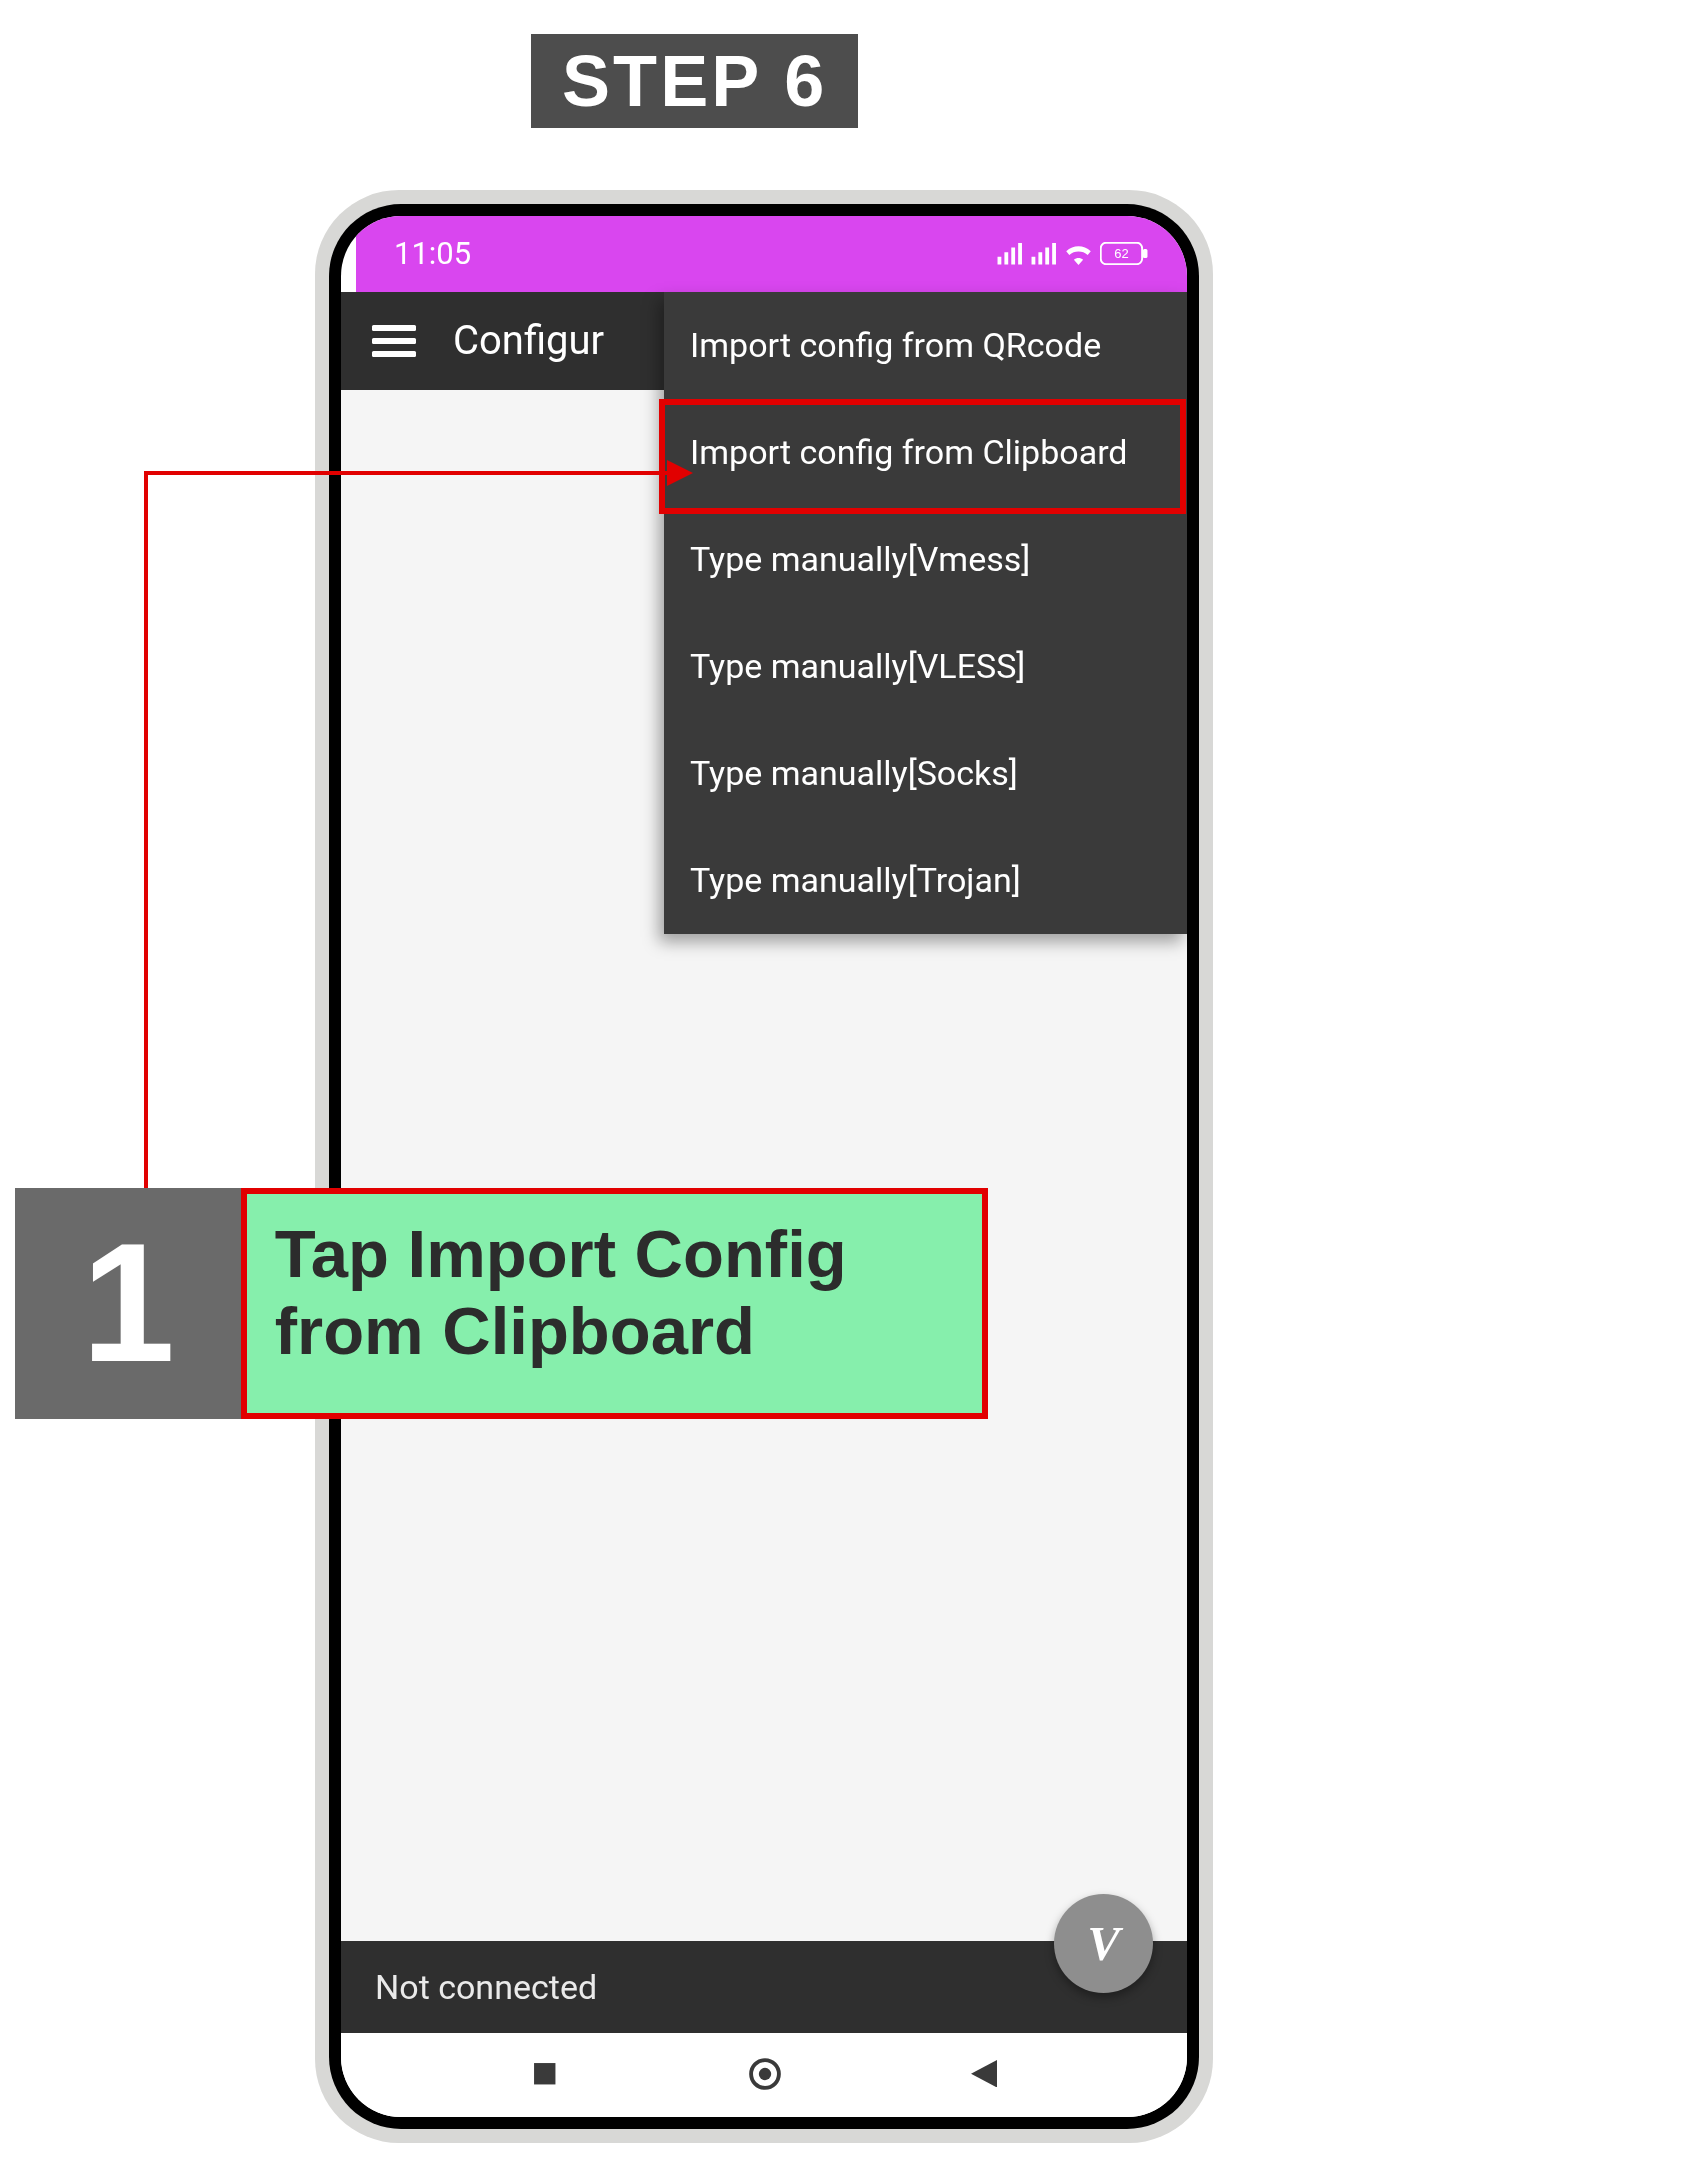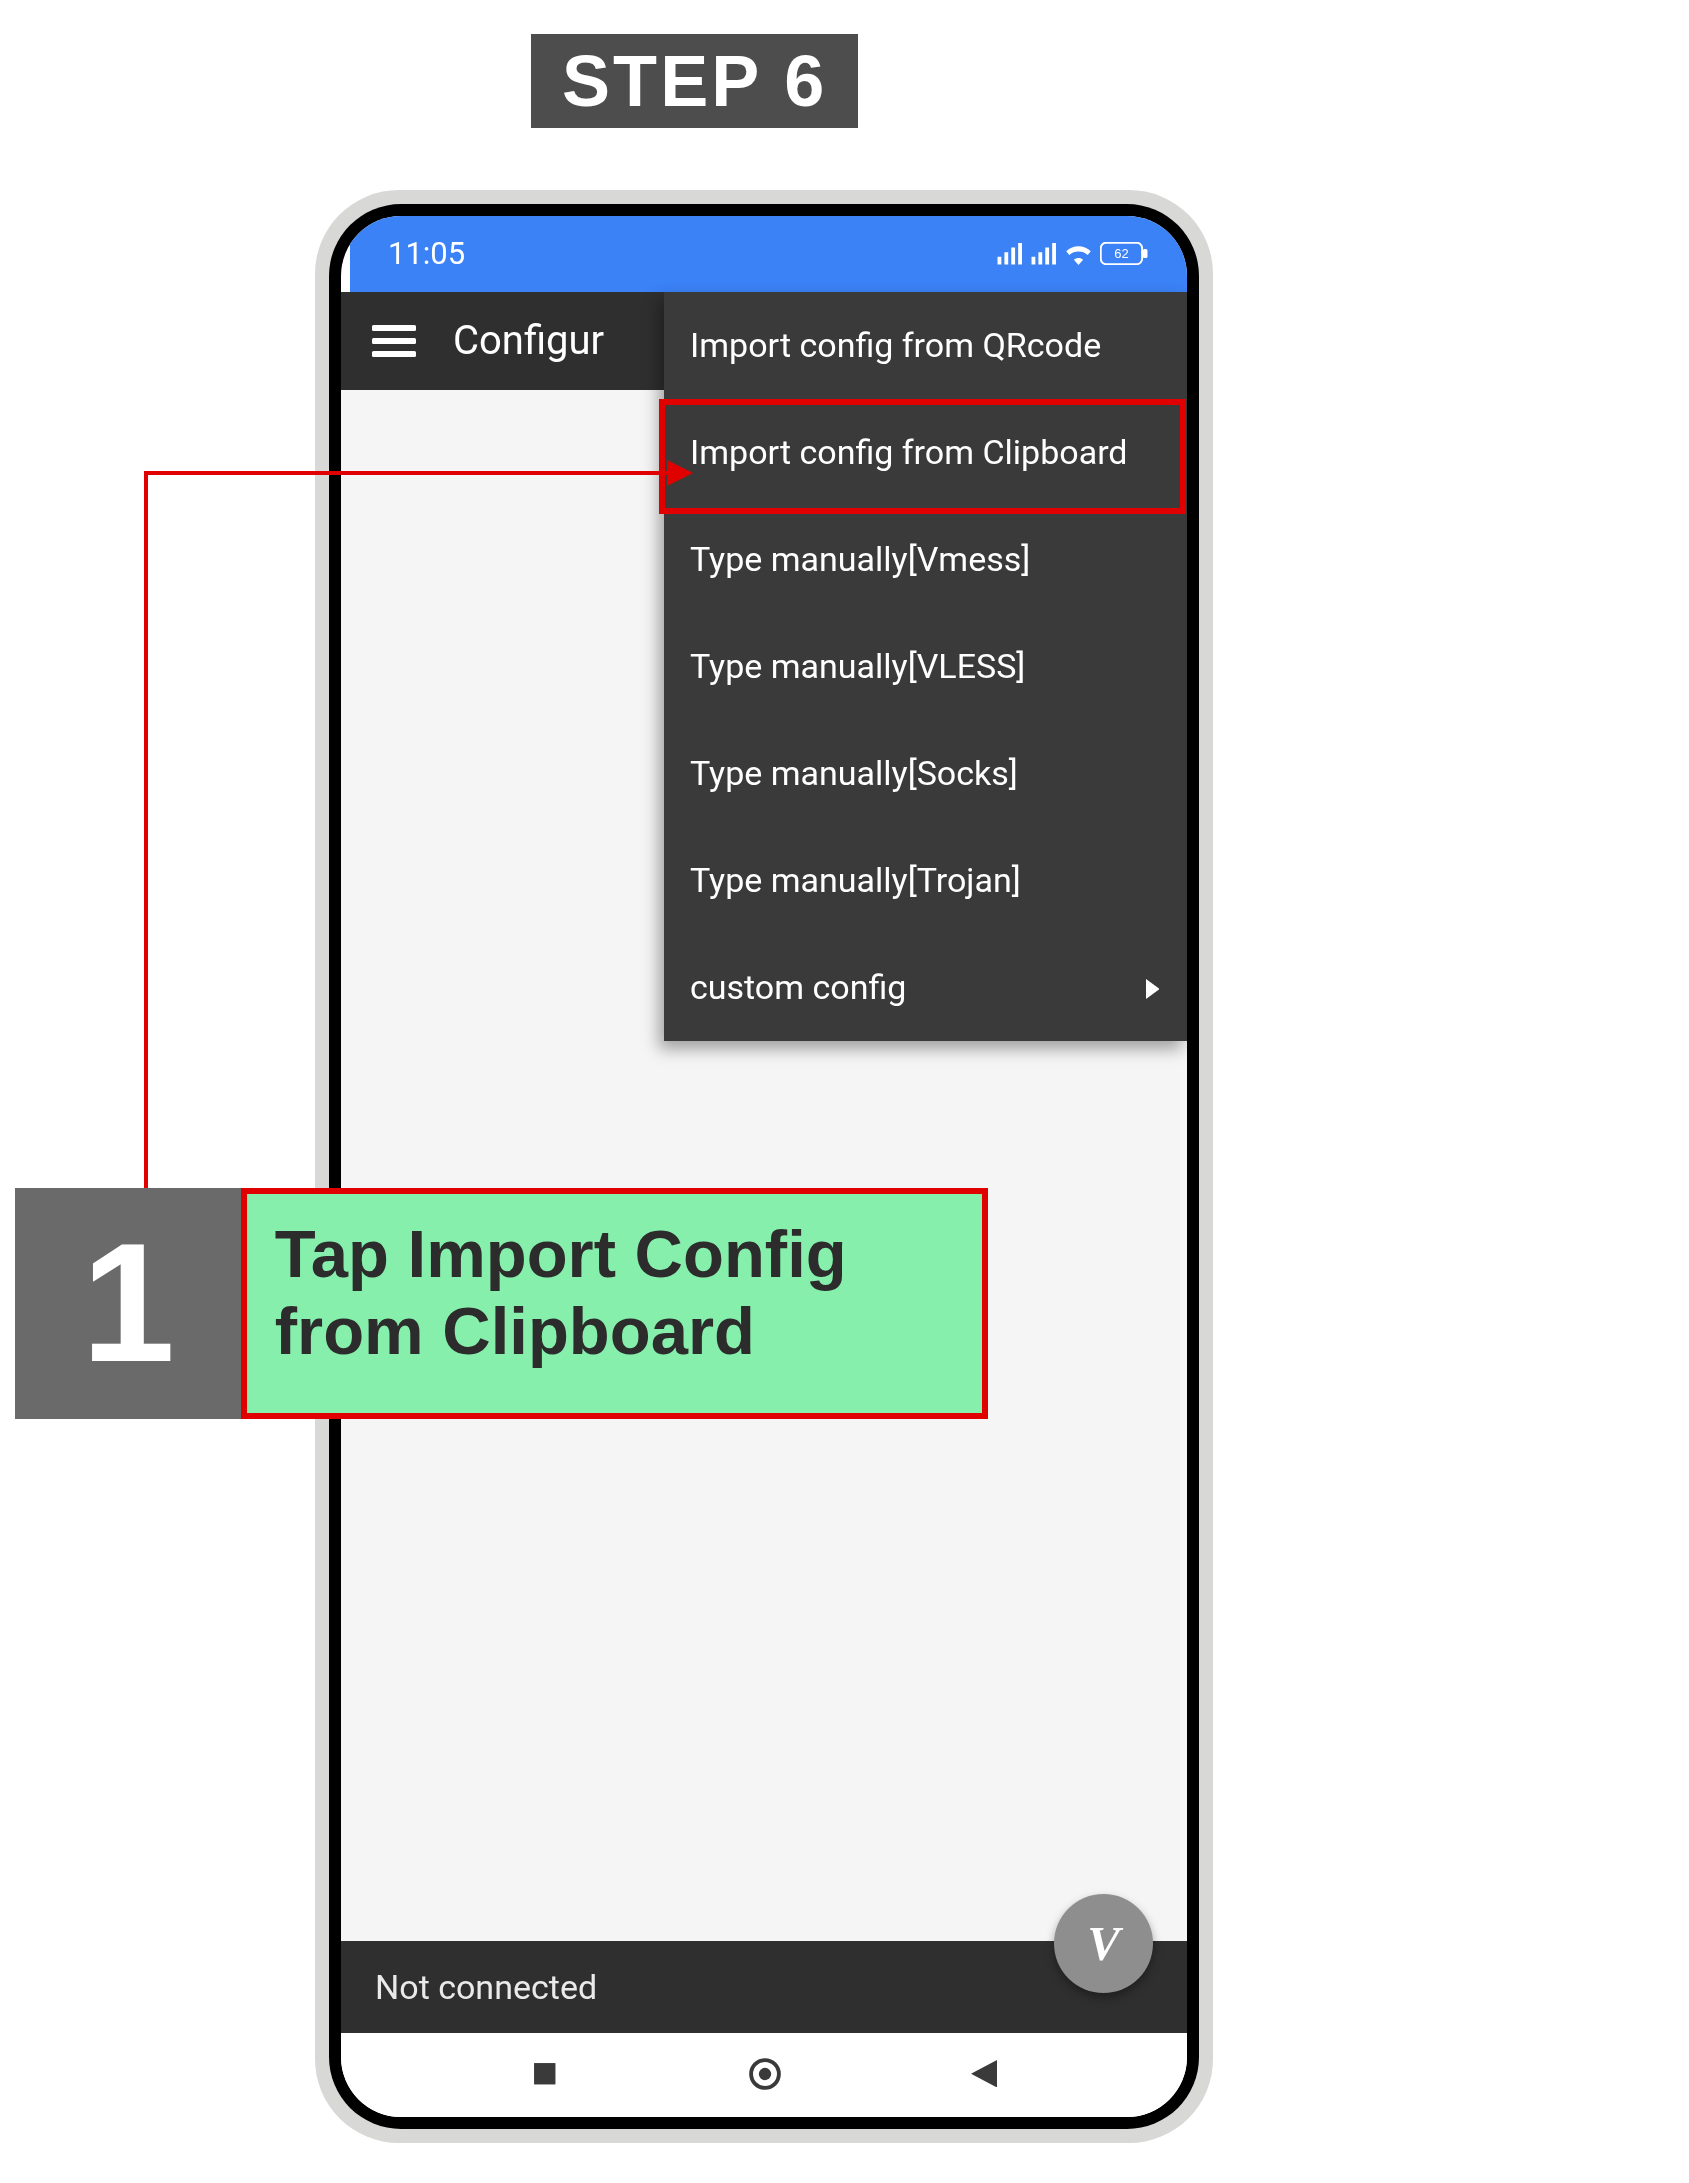--- a/index.html
+++ b/index.html
@@ -52,23 +52,23 @@
     right: 12.2px;
     bottom: 12.2px;
     background: #fff;
     border-radius: 60px;
     overflow: hidden;
   }
 
   
   .status-bar {
     position: absolute;
-    top: 0; left: 9px; right: 0;
+    top: 0; left: 15px; right: 0;
     height: 76px;
-    background: #3b82f6;
+    background: #d946ef;
     color: #fff;
     display: flex;
     align-items: center;
     justify-content: space-between;
     padding: 0 38px 0 38px;
     font-size: 31px;
   }
   .status-right {
     display: flex;
     align-items: center;
@@ -322,28 +322,20 @@
         </div>
         <div class="menu-item">
           <span>Type manually[VLESS]</span>
         </div>
         <div class="menu-item">
           <span>Type manually[Socks]</span>
         </div>
         <div class="menu-item">
           <span>Type manually[Trojan]</span>
         </div>
-        <div class="menu-item">
-          <span>custom config</span>
-          <span class="chev">
-            <svg width="13.8" height="20" viewBox="0 0 18 26">
-                <path fill="#fff" d="M0 0l18 13L0 26z"></path>
-              </svg>
-          </span>
-        </div>
       </div>
 
       <div class="red-box"></div>
 
       <div class="fab">
         <span>V</span>
       </div>
 
       <div class="footer">
         <span>Not connected</span>

